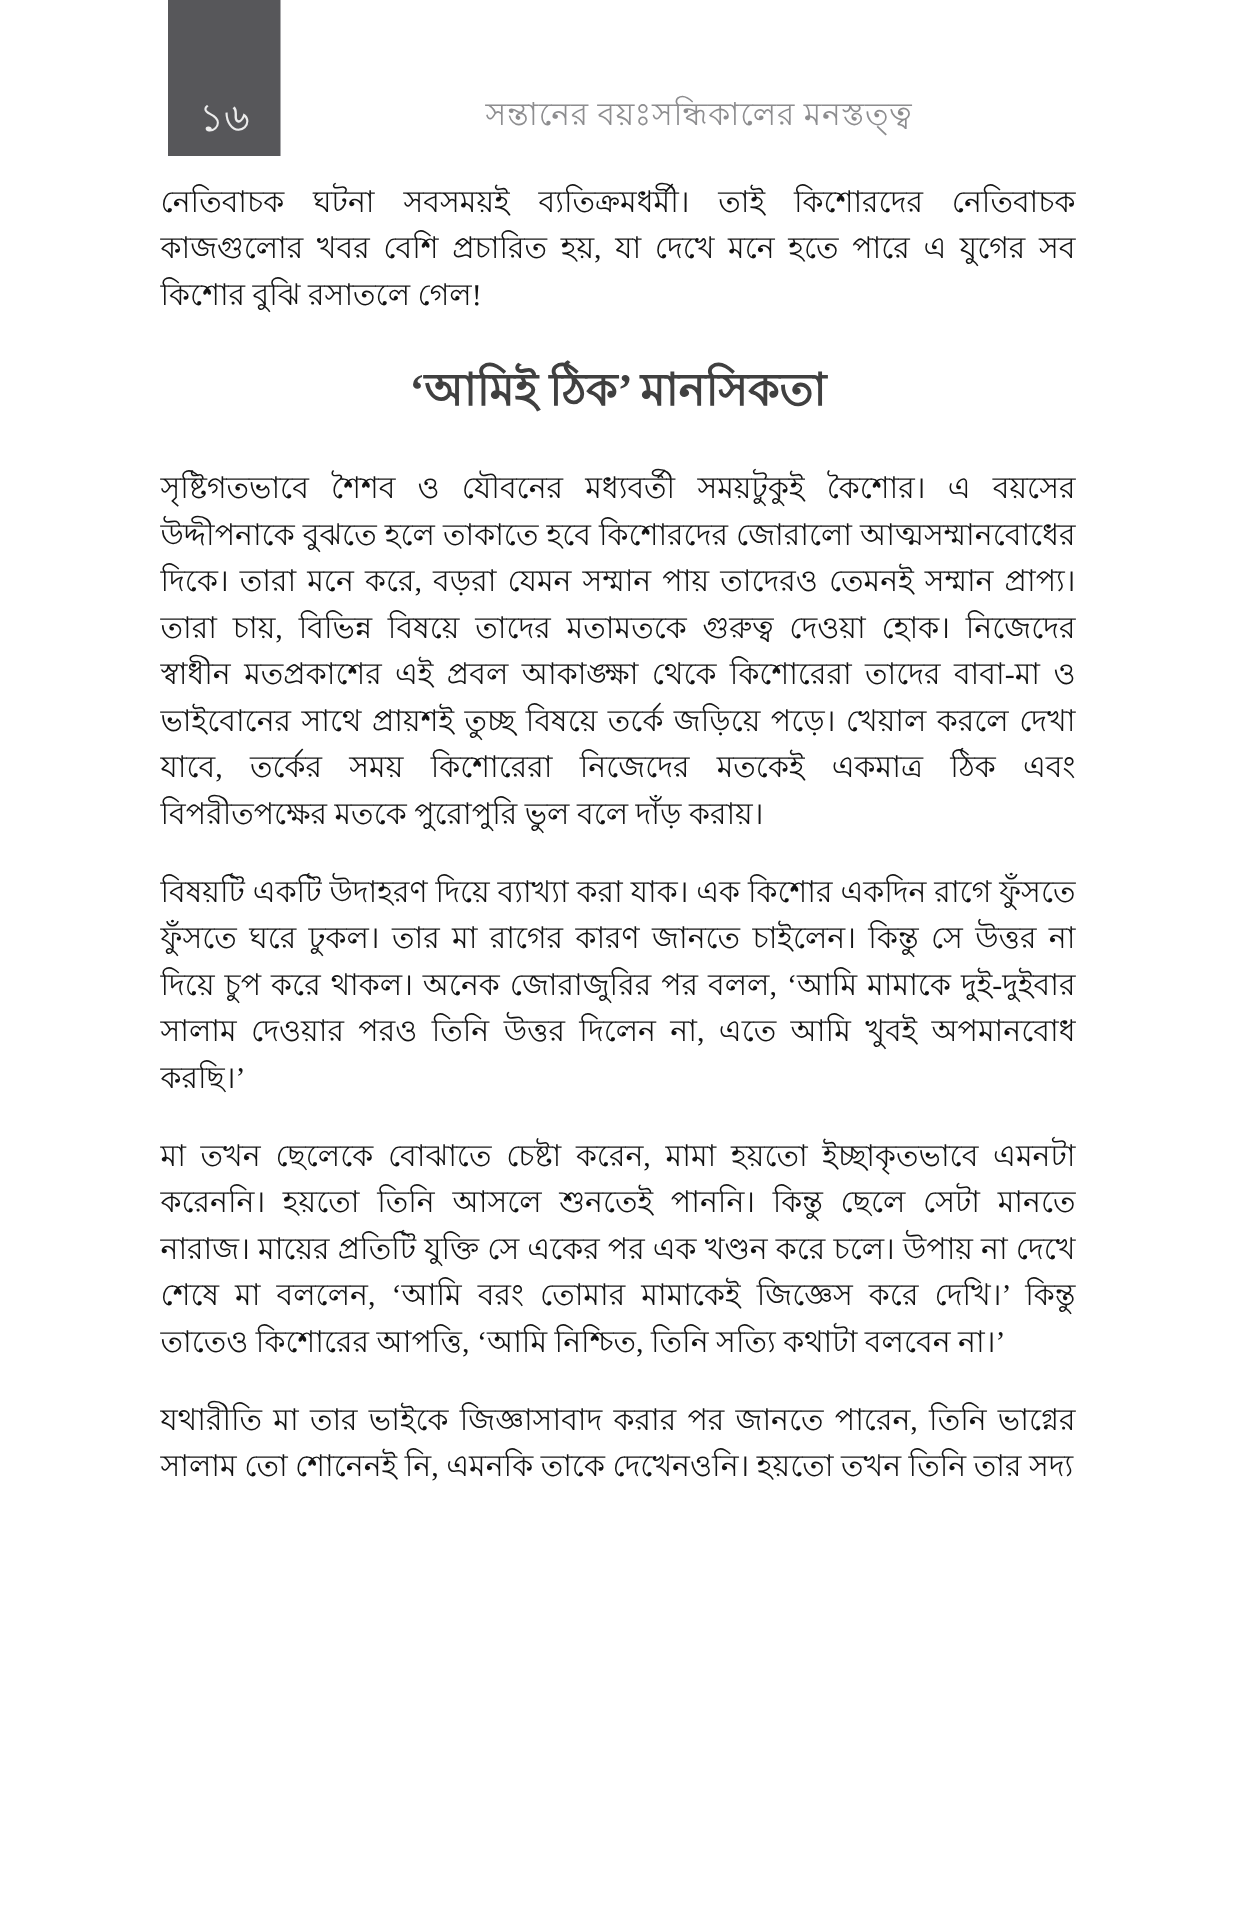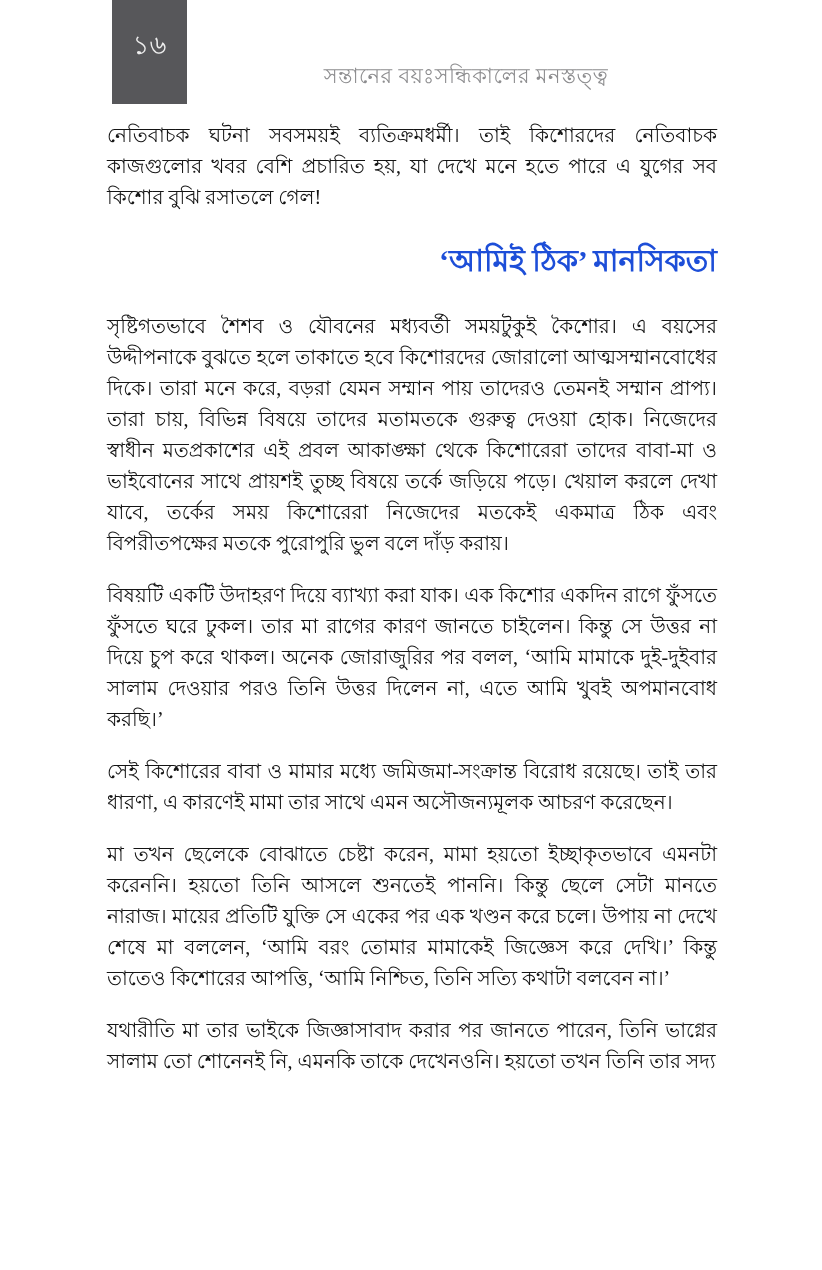--- a/index.html
+++ b/index.html
@@ -18,21 +18,21 @@
   
   .page-number-box {
     position: absolute;
     left: 112px;
     top: 0;
     width: 75px;
     height: 104px;
     background: #57575a;
     display: flex;
     justify-content: center;
-    align-items: center;
+    align-items: flex-end;
     padding-bottom: 12px;
   }
   .page-number-box .num {
     color: #ededed;
     font-size: 26px;
     line-height: 1;
   }
   
   .running-head {
     position: absolute;
@@ -52,24 +52,24 @@
     width: 610px;
     color: #141414;
   }
   .content p {
     font-size: 20px;
     line-height: 31px;
     text-align: justify;
     margin-bottom: 21px;
   }
   .section-heading {
-    text-align: right;
+    text-align: center;
     font-size: 30px;
     font-weight: bold;
-    color: #1d4ed8;
+    color: #404040;
     margin: 30px 0 32px 0;
     line-height: 1.2;
   }
 </style>
 </head>
 <body>
 
 <div class="page">
 
   <div class="page-number-box">
@@ -82,21 +82,20 @@
 
     <p>নেতিবাচক ঘটনা সবসময়ই ব্যতিক্রমধর্মী। তাই কিশোরদের নেতিবাচক কাজগুলোর খবর বেশি প্রচারিত হয়, যা দেখে মনে হতে পারে এ যুগের সব কিশোর বুঝি রসাতলে গেল!</p>
 
     <h2 class="section-heading">‘আমিই ঠিক’ মানসিকতা</h2>
 
     <p>সৃষ্টিগতভাবে শৈশব ও যৌবনের মধ্যবর্তী সময়টুকুই কৈশোর। এ বয়সের উদ্দীপনাকে বুঝতে হলে তাকাতে হবে কিশোরদের জোরালো আত্মসম্মানবোধের দিকে। তারা মনে করে, বড়রা যেমন সম্মান পায় তাদেরও তেমনই সম্মান প্রাপ্য। তারা চায়, বিভিন্ন বিষয়ে তাদের মতামতকে গুরুত্ব দেওয়া হোক। নিজেদের স্বাধীন মতপ্রকাশের এই প্রবল আকাঙ্ক্ষা থেকে কিশোরেরা তাদের বাবা-মা ও ভাইবোনের সাথে প্রায়শই তুচ্ছ বিষয়ে তর্কে জড়িয়ে পড়ে। খেয়াল করলে দেখা যাবে, তর্কের সময় কিশোরেরা নিজেদের মতকেই একমাত্র ঠিক এবং বিপরীতপক্ষের মতকে পুরোপুরি ভুল বলে দাঁড় করায়।</p>
 
     <p>বিষয়টি একটি উদাহরণ দিয়ে ব্যাখ্যা করা যাক। এক কিশোর একদিন রাগে ফুঁসতে ফুঁসতে ঘরে ঢুকল। তার মা রাগের কারণ জানতে চাইলেন। কিন্তু সে উত্তর না দিয়ে চুপ করে থাকল। অনেক জোরাজুরির পর বলল, ‘আমি মামাকে দুই-দুইবার সালাম দেওয়ার পরও তিনি উত্তর দিলেন না, এতে আমি খুবই অপমানবোধ করছি।’</p>
 
 
-    <p>সেই কিশোরের বাবা ও মামার মধ্যে জমিজমা-সংক্রান্ত বিরোধ রয়েছে। তাই তার ধারণা, এ কারণেই মামা তার সাথে এমন অসৌজন্যমূলক আচরণ করেছেন।</p>
 
     <p>মা তখন ছেলেকে বোঝাতে চেষ্টা করেন, মামা হয়তো ইচ্ছাকৃতভাবে এমনটা করেননি। হয়তো তিনি আসলে শুনতেই পাননি। কিন্তু ছেলে সেটা মানতে নারাজ। মায়ের প্রতিটি যুক্তি সে একের পর এক খণ্ডন করে চলে। উপায় না দেখে শেষে মা বললেন, ‘আমি বরং তোমার মামাকেই জিজ্ঞেস করে দেখি।’ কিন্তু তাতেও কিশোরের আপত্তি, ‘আমি নিশ্চিত, তিনি সত্যি কথাটা বলবেন না।’</p>
 
     <p>যথারীতি মা তার ভাইকে জিজ্ঞাসাবাদ করার পর জানতে পারেন, তিনি ভাগ্নের সালাম তো শোনেনই নি, এমনকি তাকে দেখেনওনি। হয়তো তখন তিনি তার সদ্য</p>
 
   </div>
 
 </div>
 
 </body></html>

